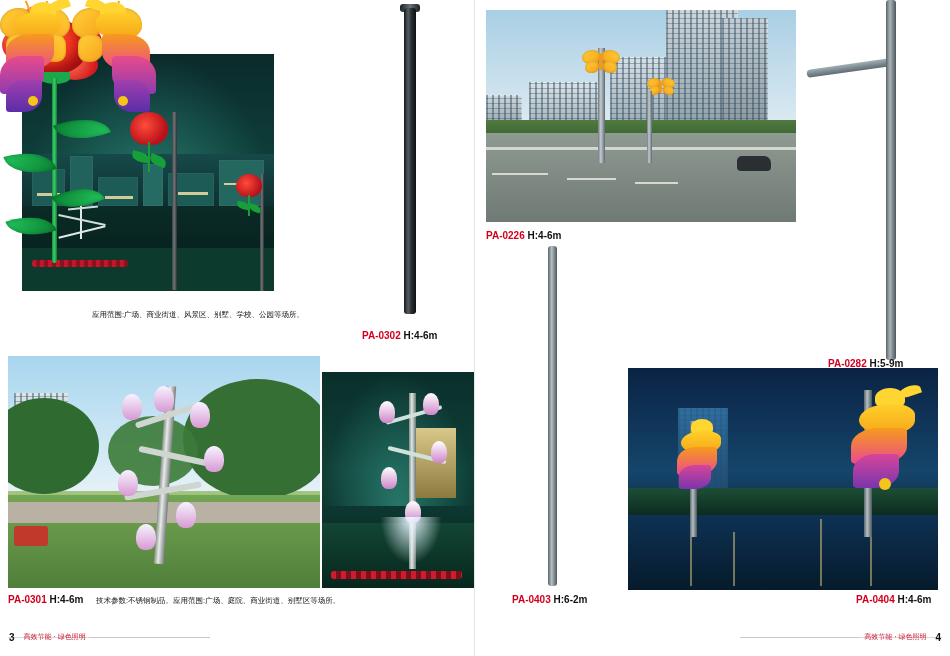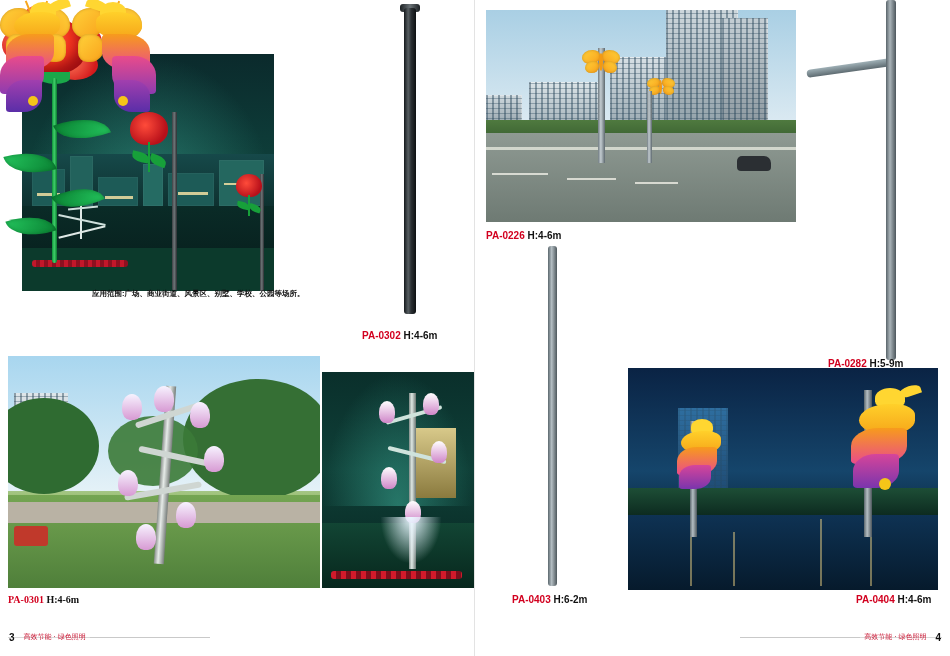--- a/index.html
+++ b/index.html
@@ -327,21 +327,21 @@
 
     <div class="pole-dark" style="left:238px;top:120px;width:4px;height:118px"></div>
     <div class="rose-mini" style="left:214px;top:120px;width:26px;height:42px">
       <div class="blossom"></div>
       <div class="stem"></div>
       <div class="leaf" style="left:4%;top:66%;transform:rotate(12deg)"></div>
       <div class="leaf" style="left:50%;top:74%;transform:rotate(-160deg)"></div>
     </div>
   </div>
 
-  <div class="note" style="left:92px; top:289px;font-weight:bold;">应用范围:广场、商业街道、风景区、别墅、学校、公园等场所。</div>
+  <div class="note" style="left:92px; top:310px;">应用范围:广场、商业街道、风景区、别墅、学校、公园等场所。</div>
 
   <div id="illus-rose">
     <div class="petal" style="left:2px;top:28px;width:40px;height:34px;"></div>
     <div class="petal" style="left:58px;top:24px;width:44px;height:36px;"></div>
     <div class="petal" style="left:22px;top:4px;width:42px;height:30px;"></div>
     <div class="petal" style="left:10px;top:52px;width:50px;height:30px;"></div>
     <div class="petal" style="left:52px;top:50px;width:46px;height:30px;"></div>
     <div class="flower" style="left:16px;top:18px;width:70px;height:56px;"></div>
     <div class="sepal" style="left:40px;top:72px;"></div>
     <div class="stem"></div>
@@ -397,25 +397,26 @@
       <div style="position:absolute;left:4px;top:64px;width:60px;height:4px;background:#cfe3dc;transform:rotate(14deg);border-radius:2px"></div>
       <div style="position:absolute;left:-4px;top:12px;width:16px;height:22px;background:linear-gradient(#ffffff,#cf86c8);border-radius:50% 50% 40% 40%"></div>
       <div style="position:absolute;left:40px;top:4px;width:16px;height:22px;background:linear-gradient(#ffffff,#cf86c8);border-radius:50% 50% 40% 40%"></div>
       <div style="position:absolute;left:48px;top:52px;width:16px;height:22px;background:linear-gradient(#ffffff,#cf86c8);border-radius:50% 50% 40% 40%"></div>
       <div style="position:absolute;left:-2px;top:78px;width:16px;height:22px;background:linear-gradient(#ffffff,#cf86c8);border-radius:50% 50% 40% 40%"></div>
       <div style="position:absolute;left:22px;top:112px;width:16px;height:22px;background:linear-gradient(#ffffff,#cf86c8);border-radius:50% 50% 40% 40%"></div>
       <div style="position:absolute;left:-2px;top:128px;width:60px;height:46px;background:radial-gradient(ellipse at 50% 0,#e9f6ff,rgba(233,246,255,0) 72%);border-radius:0 0 50% 50%"></div>
     </div>
   </div>
 
-  <div class="caption" style="left:8px; top:594px;font-family:Liberation Serif, serif;">
+  <div class="caption" style="left:8px; top:594px;">
     <span>PA-0301</span>
     <span class="h">H:4-6m</span>
   </div>
 
+  <div class="note" style="left:96px; top:596px;">技术参数:不锈钢制品。应用范围:广场、庭院、商业街道、别墅区等场所。</div>
 
   <div class="photo" id="photo-butterfly-road">
     <div style="position:absolute;left:0;top:0;width:100%;height:62%;background:linear-gradient(#a9cfe4,#e3eef4)"></div>
     <div class="towerbld" style="left:58%;top:-2%;width:72px;bottom:46%">
         <div class="win-grid"></div>
       </div>
     <div class="towerbld" style="left:76%;top:4%;width:46px;bottom:46%;background:linear-gradient(#c4ced4,#8e9aa1)">
         <div class="win-grid"></div>
       </div>
     <div class="towerbld" style="left:40%;top:22%;width:56px;bottom:46%;background:linear-gradient(#d7e0e5,#9dacb4)">

